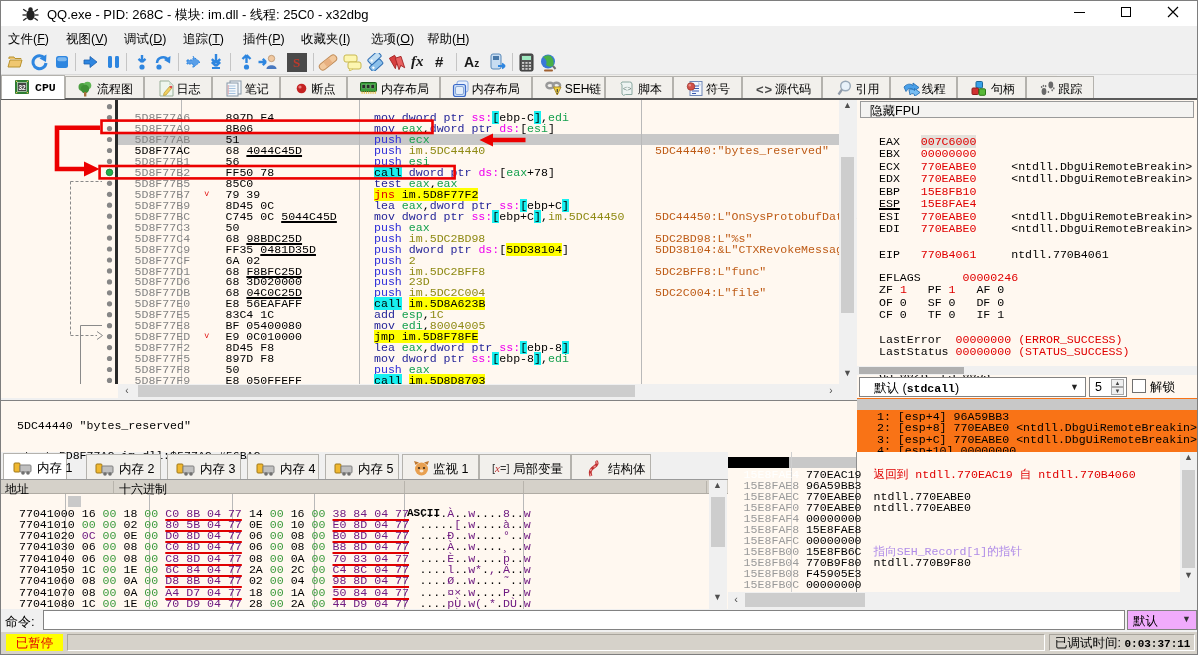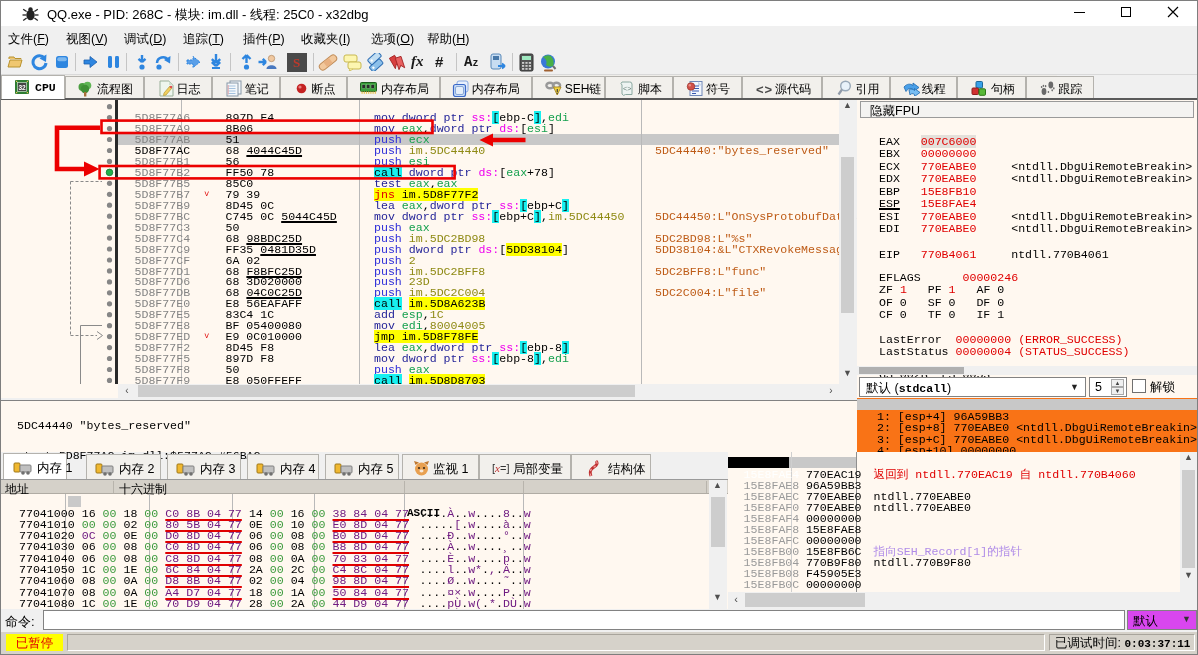--- a/index.html
+++ b/index.html
@@ -154,21 +154,21 @@
         <circle cx="8.5" cy="5.7" r="1.2" fill="#fff"></circle>
       </g>
     </svg>
   <svg class="abs" style="left:388px;top:4px" width="17" height="17">
       <path d="M3 2 L9 2 L9 14 L6 10.5 L3 14 Z" fill="#d84040" stroke="#a02020" stroke-width="0.8" transform="rotate(-30 6 8)"></path>
       <path d="M8 3 L14 3 L14 15 L11 11.5 L8 15 Z" fill="#e86060" stroke="#a02020" stroke-width="0.8" transform="rotate(-18 11 9)"></path>
     </svg>
   <div class="abs" style="left:410px;top:3px;font-family:'Liberation Serif',serif;font-style:italic;font-size:15px;font-weight:bold;color:#1a1a1a">fx</div>
   <div class="abs" style="left:434px;top:3px;font-size:15px;font-weight:bold;color:#1a1a1a">#</div>
   <div class="tsep" style="left:455px"></div>
-  <div class="abs" style="left:463px;top:4px;font-family:Liberation Mono, monospace;font-size:14px;font-weight:bold;color:#1a1a1a">A<span style="font-size:10px">z</span></div>
+  <div class="abs" style="left:463px;top:4px;font-family:Liberation Sans, sans-serif;font-size:14px;font-weight:bold;color:#1a1a1a">A<span style="font-size:10px">z</span></div>
   <svg class="abs" style="left:487px;top:3px" width="19" height="19">
       <rect x="3" y="1" width="10" height="15" rx="2" fill="#c8ddf2" stroke="#5888b8" stroke-width="1"></rect>
       <rect x="5" y="3" width="6" height="4" fill="#4878a8"></rect>
       <path d="M10 13 L17 13 M17 13 L14 10.5 M17 13 L14 15.5" stroke="#2e86e0" stroke-width="1.8" fill="none"></path>
     </svg>
   <div class="tsep" style="left:511px"></div>
   <svg class="abs" style="left:517px;top:3px" width="17" height="19">
       <rect x="2" y="1" width="13" height="17" rx="1.5" fill="#555" stroke="#333"></rect>
       <rect x="4" y="3" width="9" height="4" fill="#9fe8c0"></rect>
       <g fill="#ccc">
@@ -497,26 +497,26 @@
 EBP   <span class="rd">15E8FB10</span>
 <span class="ul">ESP</span>   <span class="rd">15E8FAE4</span>
 ESI   <span class="rd">770EABE0</span>     &lt;ntdll.DbgUiRemoteBreakin&gt;
 EDI   <span class="rd">770EABE0</span>     &lt;ntdll.DbgUiRemoteBreakin&gt;</pre>
   <pre class="abs k" style="left:10px;top:136.5px;line-height:12.57px">EIP   <span class="rd">770B4061</span>     ntdll.770B4061</pre>
   <pre class="abs k" style="left:10px;top:159.5px;line-height:12.57px">EFLAGS      <span class="rd">00000246</span>
 ZF <span class="rd">1</span>   PF <span class="rd">1</span>   AF 0
 OF 0   SF 0   DF 0
 CF 0   TF 0   IF 1</pre>
   <pre class="abs k" style="left:10px;top:221.5px;line-height:12.57px">LastError  <span class="rd">00000000 (ERROR_SUCCESS)</span>
-LastStatus <span class="rd">00000004 (STATUS_SUCCESS)</span></pre>
+LastStatus <span class="rd">00000000 (STATUS_SUCCESS)</span></pre>
   <pre class="abs k" style="left:10px;top:256.5px;line-height:12.57px">GS 002B  FS 0053</pre>
   <div class="scroll" style="left:0;top:266px;width:340px;height:9px"></div>
   <div class="thumb" style="left:2px;top:267px;width:105px;height:7px;background:#b0b0b0"></div>
   <div class="abs" style="left:2px;top:277px;width:227px;height:20px;background:#fff;border:1px solid #828282">
-      <span style="position:absolute;left:6px;top:2px;font-size:12.5px">默认 (<span class="mono" style="font-size:11.5px">stdcall</span>)</span>
+      <span style="position:absolute;left:14px;top:2px;font-size:12.5px">默认 (<span class="mono" style="font-size:11.5px">stdcall</span>)</span>
       <span style="position:absolute;right:6px;top:4px;font-size:9px;color:#222">▼</span>
     </div>
   <div class="abs" style="left:232px;top:277px;width:38px;height:20px;background:#fff;border:1px solid #828282">
       <span style="position:absolute;left:5px;top:2px;font-size:12.5px">5</span>
     <span style="position:absolute;right:2px;top:1px;width:13px;height:8px;background:#f0f0f0;border:1px solid #aaa;font-size:6px;color:#444;text-align:center;line-height:7px">▲</span>
     <span style="position:absolute;right:2px;bottom:1px;width:13px;height:8px;background:#f0f0f0;border:1px solid #aaa;font-size:6px;color:#444;text-align:center;line-height:7px">▼</span>
     </div>
   <div class="abs" style="left:275px;top:279px;width:14px;height:14px;background:#fff;border:1px solid #707070"></div>
   <div class="abs" style="left:293px;top:279px;font-size:12.5px">解锁</div>
 </div>
@@ -734,21 +734,21 @@
   <div class="sbtn" style="left:0;top:140px;width:16px;height:16px;font-size:11px;padding-top:1px">‹</div>
   <div class="thumb" style="left:17px;top:141px;width:120px;height:14px"></div>
   <div class="scroll" style="left:452px;top:0;width:17px;height:157px"></div>
   <div class="sbtn" style="left:452px;top:0;width:17px;height:16px">▲</div>
   <div class="sbtn" style="left:452px;top:118px;width:17px;height:16px">▼</div>
   <div class="thumb" style="left:454px;top:18px;width:13px;height:98px"></div>
 </div>
 <div id="cmdbar">
   <div class="abs" style="left:4px;top:4px;font-size:13px">命令:</div>
   <div class="abs" style="left:42px;top:1px;width:1082px;height:20px;background:#fff;border:1px solid #828282"></div>
-  <div class="abs" style="left:1126px;top:1px;width:70px;height:20px;background:#d946ef;border:1px solid #828282">
+  <div class="abs" style="left:1126px;top:1px;width:70px;height:20px;background:#f0abfc;border:1px solid #828282">
       <span style="position:absolute;left:5px;top:2px;font-size:12.5px">默认</span>
       <span style="position:absolute;right:5px;top:3px;font-size:9px;color:#333">▼</span>
     </div>
 </div>
 <div id="statusbar">
   <div class="abs" style="left:5px;top:2px;width:57px;height:17px;background:#ffff00;color:#e00000;font-size:12.5px;text-align:center;padding-top:1px">已暂停</div>
   <div class="abs" style="left:66px;top:2px;width:978px;height:17px;border:1px solid #a8a49c;border-right-color:#fff;border-bottom-color:#fff"></div>
   <div class="abs" style="left:1048px;top:2px;width:146px;height:17px;border:1px solid #a8a49c;border-right-color:#fff;border-bottom-color:#fff"></div>
   <div class="abs" style="left:1054px;top:3px;font-size:12.5px">已调试时间: <span class="mono" style="font-size:11px">0:03:37:11</span></div>
 </div>

